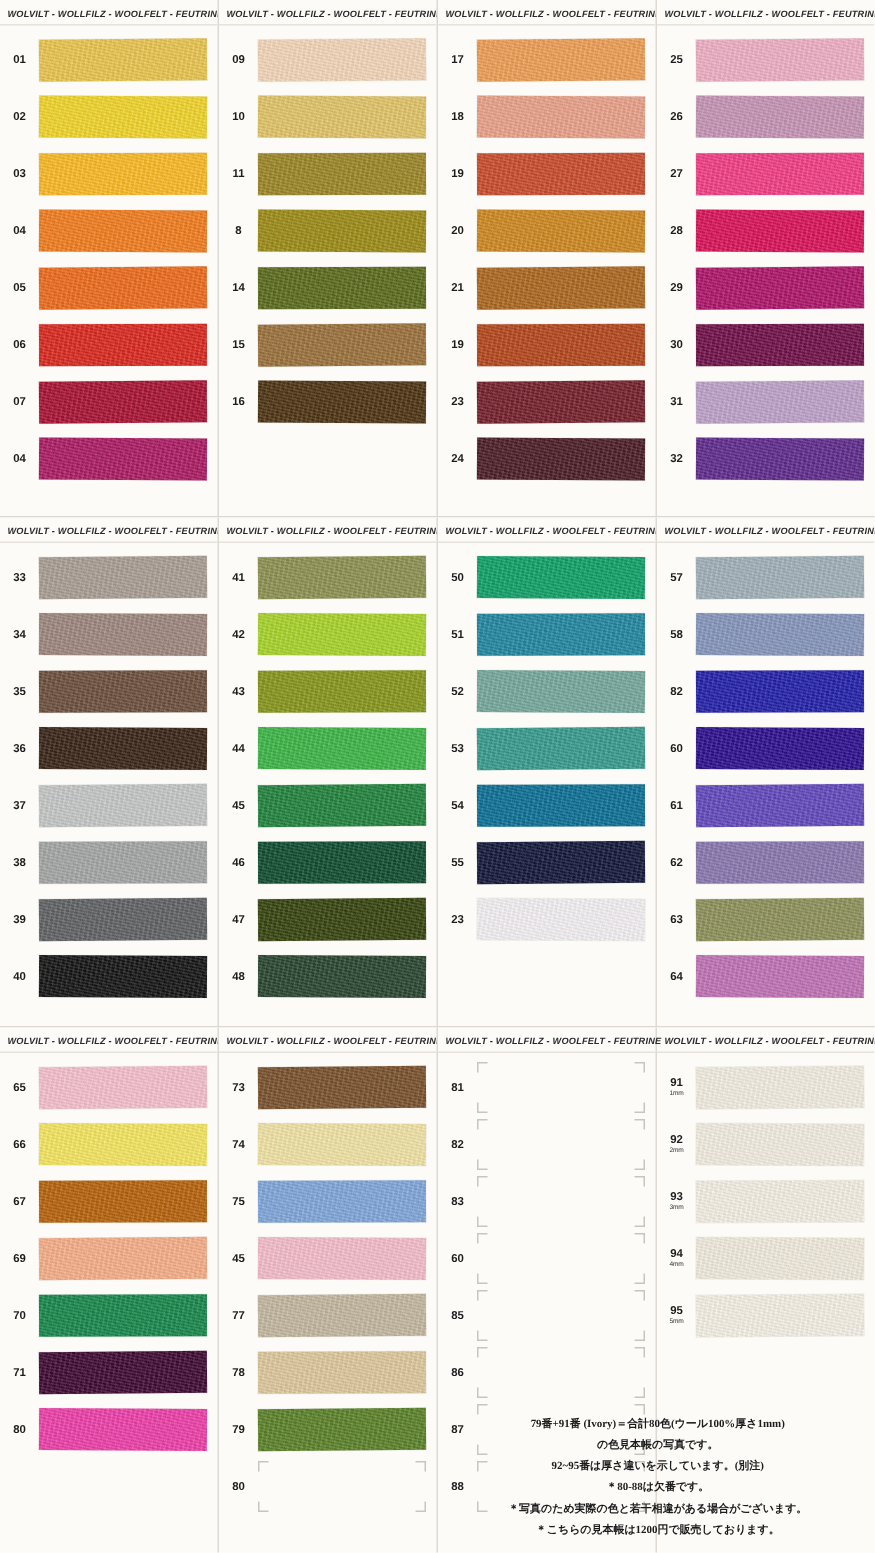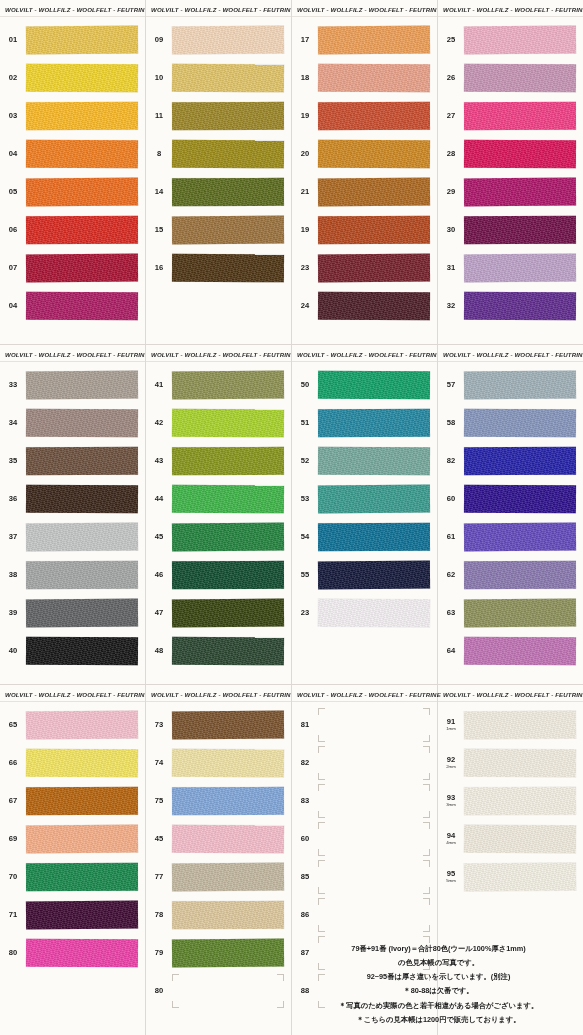--- a/index.html
+++ b/index.html
@@ -127,21 +127,21 @@
   .chip.empty .br.br2{ bottom: -3px; right: 0;border-bottom-width: 1px; border-right-width: 1px; }
 
   
   .note-block {
     position: absolute;
     left: 4px;
     right: -150px;
     bottom: 8px;
     width: 285px;
     text-align: center;
-    font-family: Liberation Sans, sans-serif;
+    font-family: Liberation Serif, serif;
     font-size: 7.3px;
     line-height: 1.95;
     color: #1b1b1b;
     z-index: 5;
     font-weight: bold;
   }
   .note-block .note-line { white-space: nowrap; }
 </style>
 </head>
 <body>

